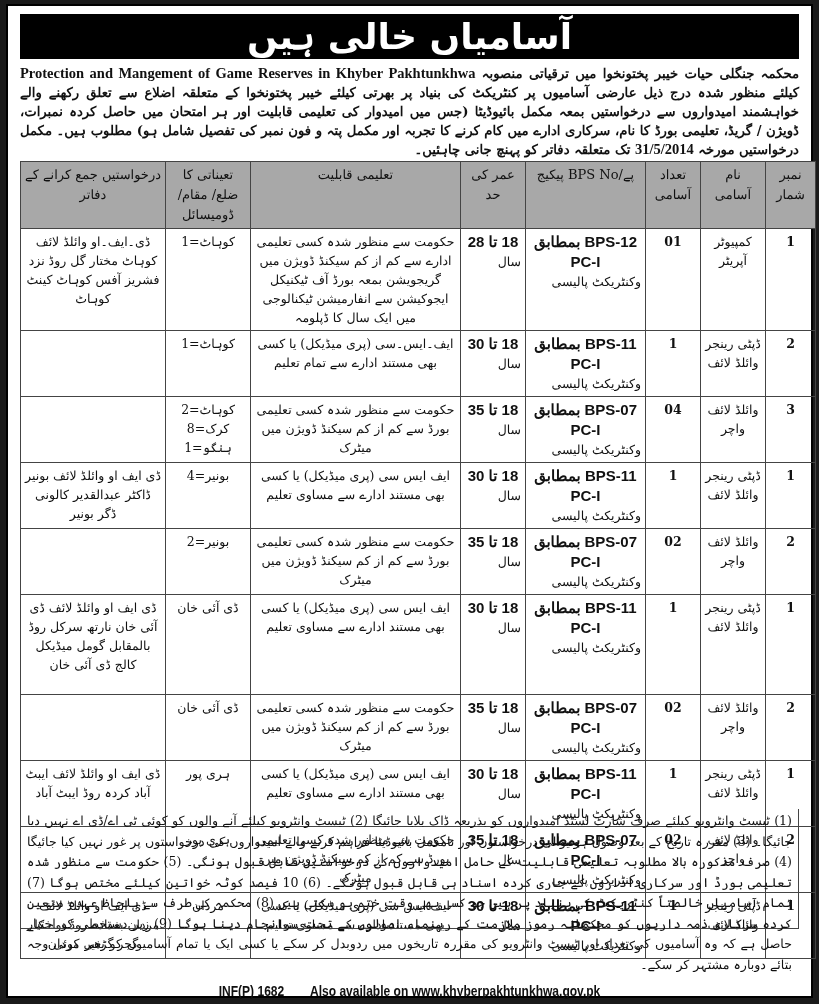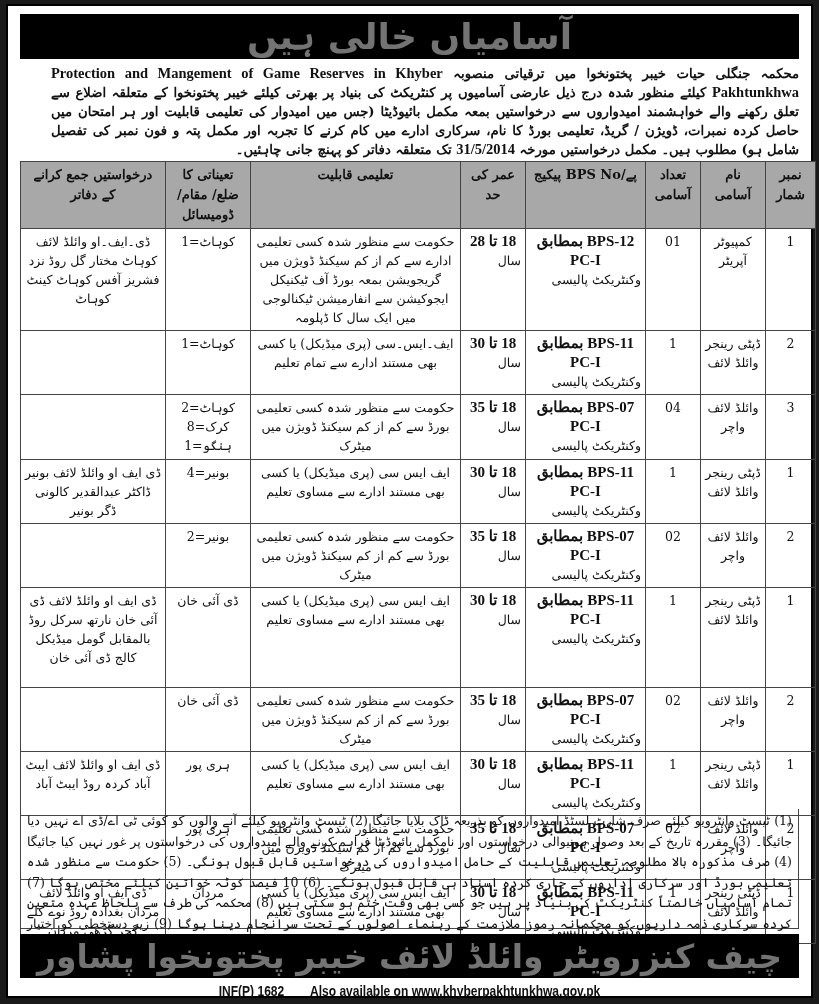--- a/index.html
+++ b/index.html
@@ -6,47 +6,47 @@
   body {
     width: 819px; height: 1004px; background: #1a1a1a;
     font-family: "DejaVu Sans", sans-serif; color: #111;
     position: relative; overflow: hidden;
   }
   .sheet {
     position: absolute; left: 6px; top: 4px; width: 807px; height: 994px;
     background: #fff; border: 2px solid #000; box-sizing: border-box;
   }
   .banner {
-    position: absolute; left: 12px; right: 12px; background: #000; color: #737373;
+    position: absolute; left: 12px; right: 12px; background: #000; color: #ffffff;
     display: flex; align-items: center; justify-content: center;
     font-weight: bold; direction: rtl;
   }
   .banner.top { top: 8px; height: 45px; font-size: 36px; letter-spacing: 1px; }
   .banner.bottom { top: 928px; height: 44px; font-size: 33px; }
   .intro {
     position: absolute; left: 12px; right: 12px; top: 58px; height: 96px;
     direction: rtl; text-align: justify; font-size: 13.2px; line-height: 19px;
-    font-family: "DejaVu Serif", serif; font-weight: bold; margin-left: 31px;
+    font-family: "DejaVu Serif", serif; font-weight: bold;
   }
   .intro .en { font-family: "Liberation Serif", serif; font-weight: bold; font-size: 14.5px; unicode-bidi: embed; direction: ltr; }
   table.jobs {
     position: absolute; left: 12px; top: 155px; width: 795px;
     border-collapse: collapse; direction: rtl; table-layout: fixed;
   }
   table.jobs th, table.jobs td {
     border: 1px solid #444; vertical-align: top; text-align: center;
     padding: 3px 4px; box-sizing: border-box; overflow: hidden;
   }
   table.jobs th {
-    background: #a8a8a8; font-family: "DejaVu Serif", serif; font-weight: bold;
+    background: #a8a8a8; font-family: "DejaVu Serif", serif; font-weight: normal;
     font-size: 13px; line-height: 20px; height: 50px;
   }
   table.jobs td { font-size: 12.5px; line-height: 19px; font-family: "DejaVu Serif", serif; }
-  td.num, td.count { font-family: "Liberation Serif", serif; font-weight: normal; font-size: 16px; }
-  td.bps .code, td.age .range { font-family: Liberation Serif, serif; font-weight: bold; font-size: 15px; }
+  td.num, td.count { font-family: "Liberation Serif", serif; font-weight: bold; font-size: 16px; }
+  td.bps .code, td.age .range { font-family: Liberation Sans, sans-serif; font-weight: bold; font-size: 15px; }
   td.age .unit, td.bps .sub { display: block; text-align: right; }
   td.qual { text-align: center; }
   td.place .line { display: block; }
   td.office { font-weight: normal; font-size: 12px; line-height: 18px; }
   .notes {
     position: absolute; left: 12px; right: 12px; top: 803px; height: 120px;
     border: 1px solid #444; border-top: none; box-sizing: border-box; padding: 2px 6px;
     direction: rtl; text-align: justify; font-size: 12.6px; line-height: 20.5px;
     font-family: "DejaVu Serif", serif;
   }
@@ -216,21 +216,18 @@
           </td>
           <td class="office">ڈی ایف او وائلڈ لائف مردان بغدادہ روڈ نوے کلے گجر گڑھی مردان</td>
         </tr>
       </tbody>
   </table>
 
   <div class="notes">
     <span>(1) ٹیسٹ وانٹرویو کیلئے صرف شارٹ لسٹڈ امیدواروں کو بذریعہ ڈاک بلایا جائیگا (2) ٹیسٹ وانٹرویو کیلئے آنے والوں کو کوئی ٹی اے/ڈی اے نہیں دیا جائیگا۔ (3) مقررہ تاریخ کے بعد وصول ہونیوالی درخواستوں اور نامکمل بائیوڈیٹا فراہم کرنے والے امیدواروں کی درخواستوں پر غور نہیں کیا جائیگا (4) صرف مذکورہ بالا مطلوبہ تعلیمی قابلیت کے حامل امیدواروں کی درخواستیں قابل قبول ہونگی۔ (5) حکومت سے منظور شدہ تعلیمی بورڈ اور سرکاری اداروں کے جاری کردہ اسناد ہی قابل قبول ہونگے۔ (6) 10 فیصد کوٹہ خواتین کیلئے مختص ہوگا (7) تمام آسامیاں خالصتاً کنٹریکٹ کی بنیاد پر ہیں جو کسی بھی وقت ختم ہو سکتی ہیں (8) محکمہ کی طرف سے بلحاظ عہدہ متعین کردہ سرکاری ذمہ داریوں کو محکمانہ رموز ملازمت کے رہنماء اصولوں کے تحت سرانجام دینا ہوگا (9) زیر دستخطی کو اختیار حاصل ہے کہ وہ آسامیوں کی تعداد اور ٹیسٹ وانٹرویو کی مقررہ تاریخوں میں ردوبدل کر سکے یا کسی ایک یا تمام آسامیوں کو بغیر کوئی وجہ بتائے دوبارہ مشتہر کر سکے۔</span>
   </div>
 
-  <div class="banner bottom">
-    <span>چیف کنزرویٹر وائلڈ لائف خیبر پختونخوا پشاور</span>
-  </div>
 
   <div class="footer-ref">
     <span>INF(P) 1682</span>
     <span>Also available on www.khyberpakhtunkhwa.gov.pk</span>
   </div>
 </div>
 
 </body></html>

